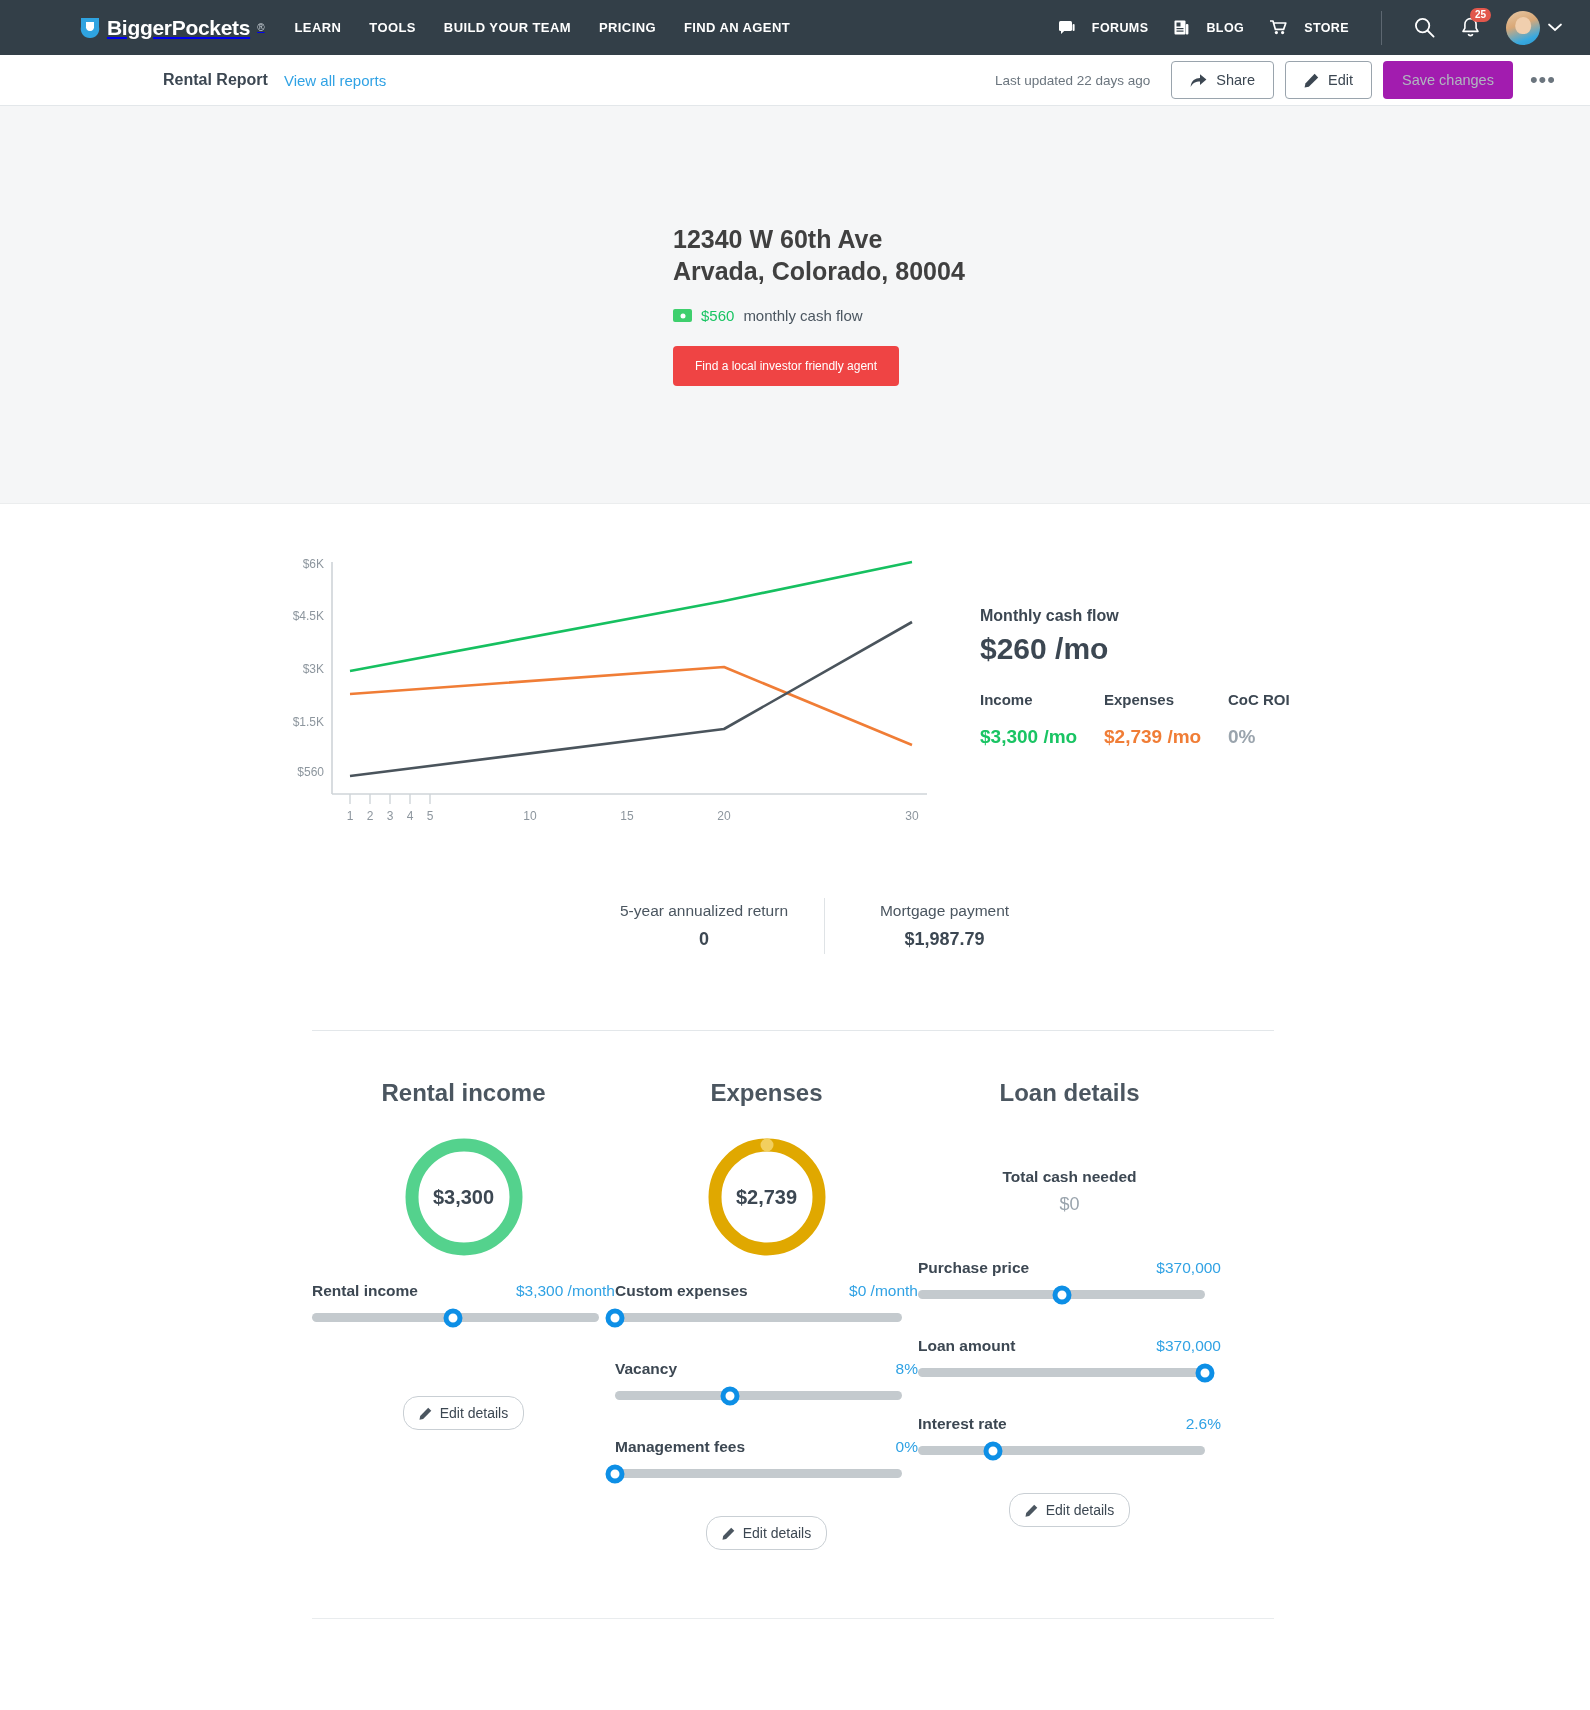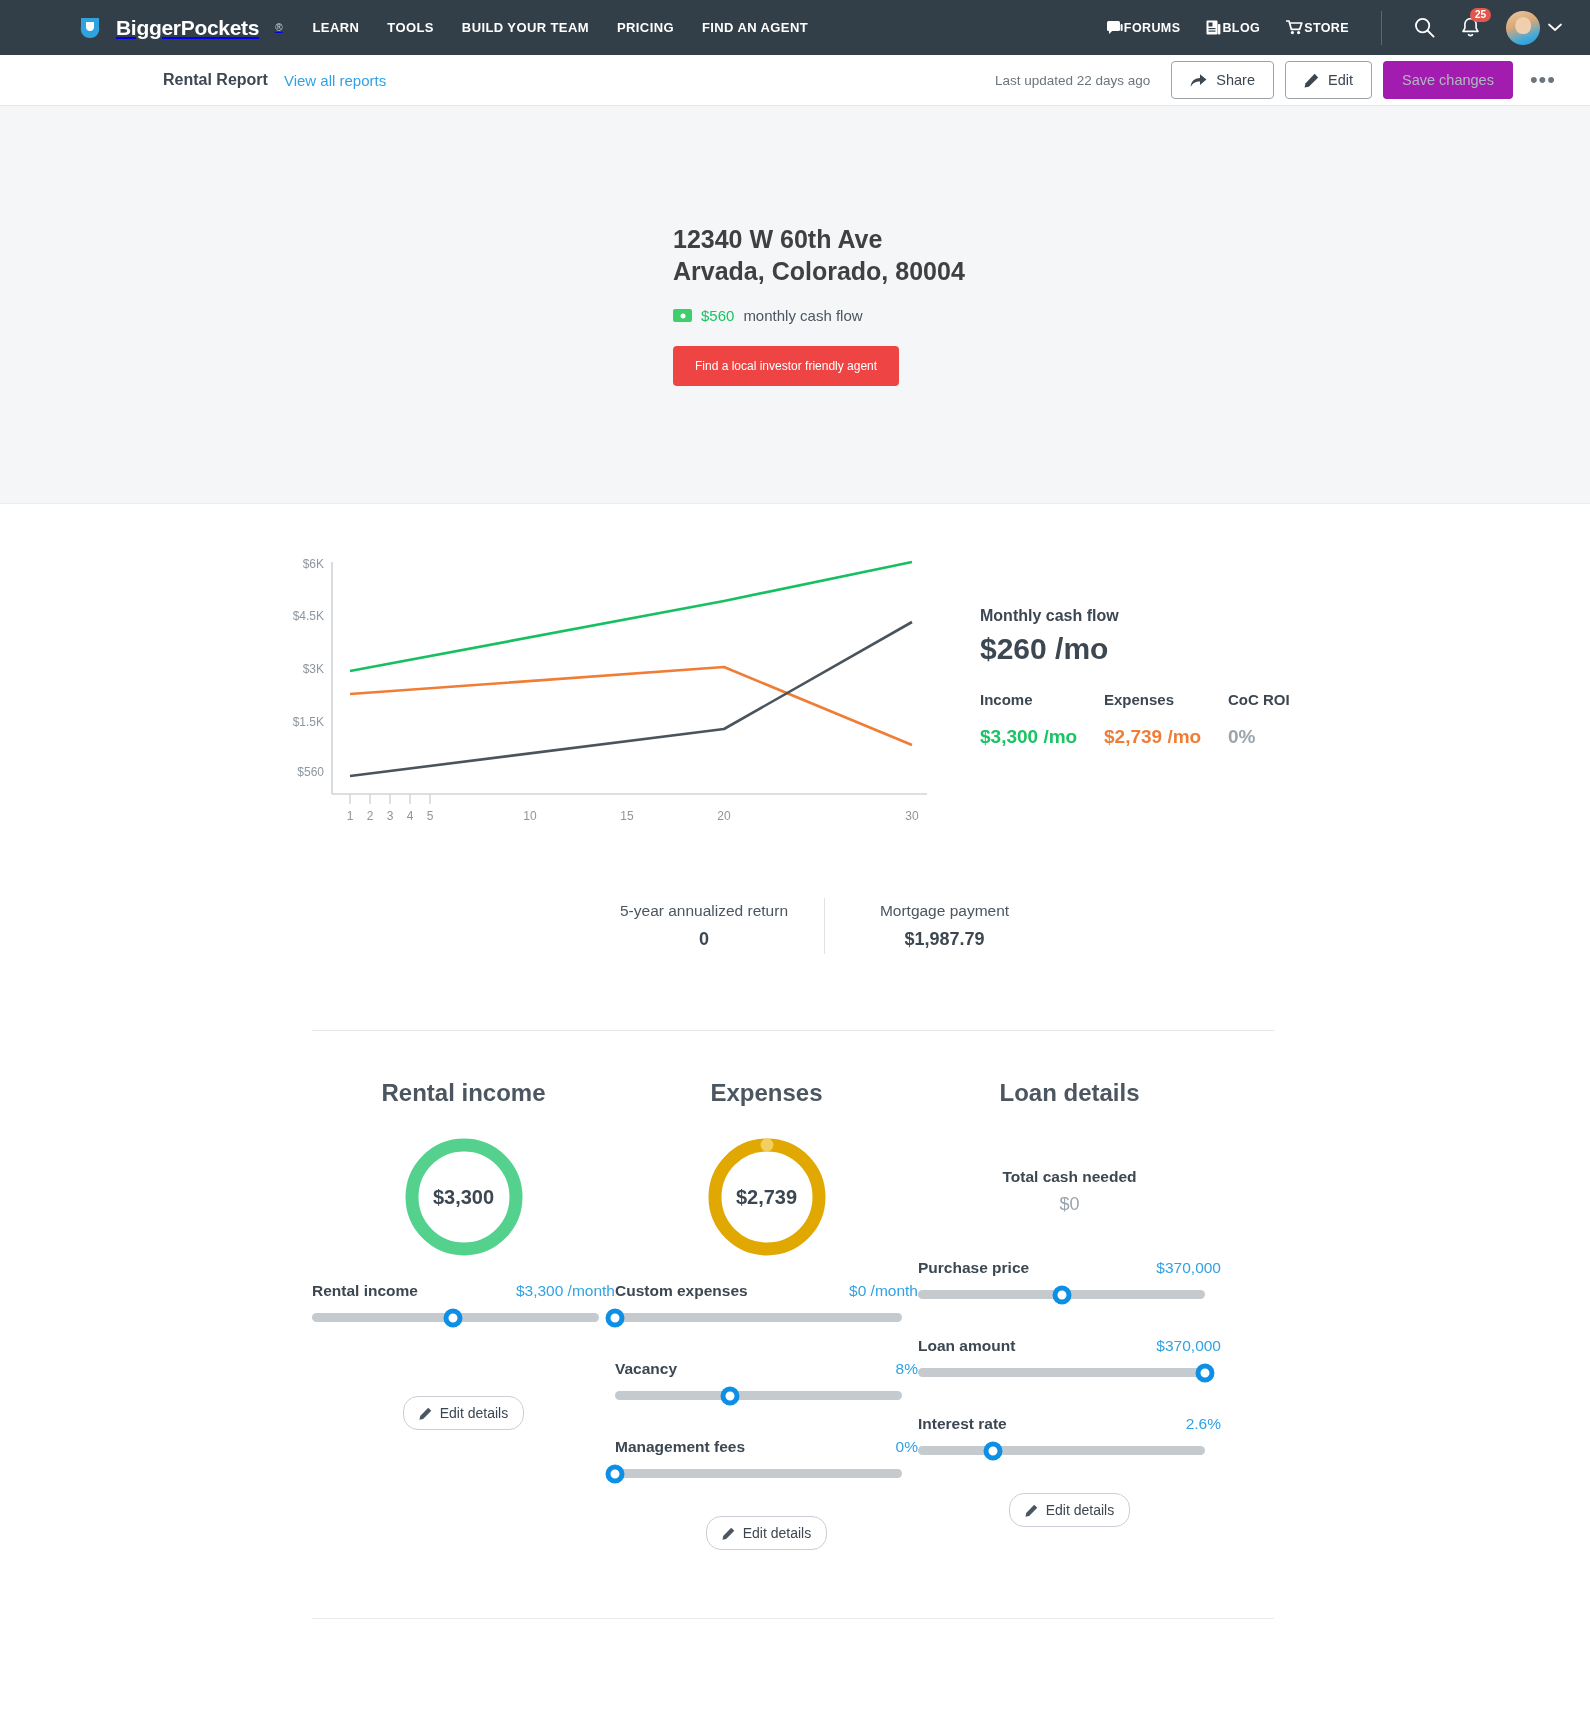--- a/index.html
+++ b/index.html
@@ -13,38 +13,38 @@
 
   
   .topnav {
     height: 55px;
     background: #333f48;
     display: flex;
     align-items: center;
     padding: 0 28px 0 80px;
     color: #fff;
   }
-  .brand { display: flex; align-items: center; gap: 16px; margin-right: 30px; justify-content: flex-end; }
+  .brand { display: flex; align-items: center; gap: 7px; margin-right: 30px; justify-content: flex-end; }
   .brand-mark {
     width: 20px; height: 22px; position: relative; display: inline-block;
   }
   .brand-mark svg { display:block; }
   .brand-name {
     font-size: 21px; font-weight: bold; letter-spacing: -0.3px; color: #fff;
   }
   .brand-reg { font-size: 10px; vertical-align: super; color: #cfd6dc; }
   .navlinks { display: flex; align-items: center; gap: 28px; }
   .navlink {
     font-size: 13px; font-weight: bold; letter-spacing: .4px;
     color: #ffffff; text-decoration: none; white-space: nowrap;
   }
   .nav-right { margin-left: auto; display: flex; align-items: center; gap: 26px; }
   .nav-right-link {
     font-size: 12.5px; font-weight: bold; letter-spacing: .4px; color: #fff;
-    display: flex; align-items: center; gap: 1px; text-decoration: none;
+    display: flex; align-items: center; gap: 17px; text-decoration: none;
   }
   .nav-sep { width: 1px; height: 34px; background: #5d6771; margin: 0 6px; }
   .icon-svg { display: block; }
   .bell-wrap { position: relative; display: flex; align-items: center; }
   .badge {
     position: absolute; top: -9px; left: 9px;
     background: #e2574c; color: #fff; font-size: 10px; font-weight: bold;
     border-radius: 10px; padding: 2px 5px; line-height: 1; min-width: 18px;
     text-align: center;
   }

